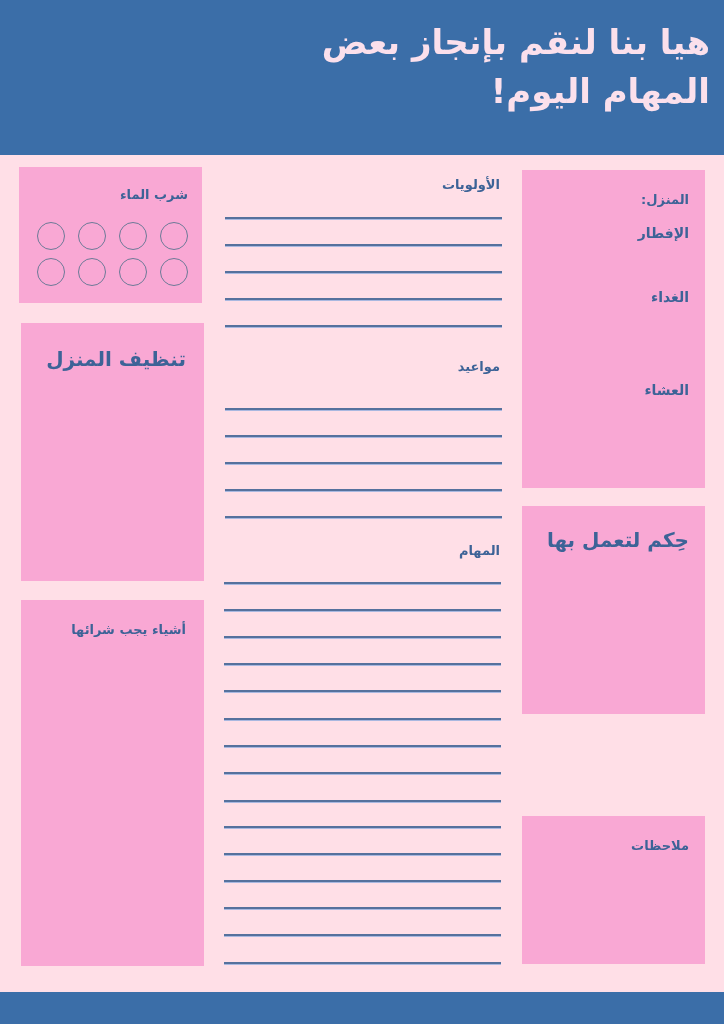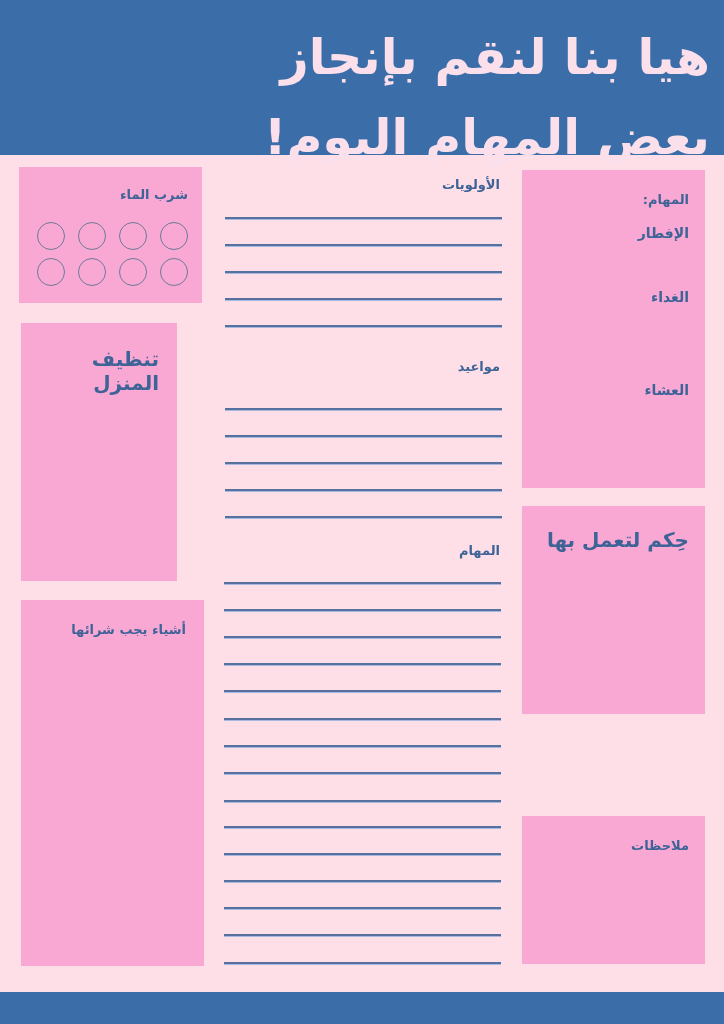--- a/index.html
+++ b/index.html
@@ -10,21 +10,21 @@
       font-family: "DejaVu Sans", sans-serif;
       color: #3d6397;
     }
     .header {
       position: absolute; left: 0; top: 0; width: 724px; height: 155px;
       background: #3b6ea8;
     }
     .header-title {
       position: absolute; right: 14px; top: 18px; width: 480px;
       direction: rtl; text-align: right;
-      color: #fbe0ec; font-weight: bold; font-size: 49px; line-height: 80px;
+      color: #fbe0ec; font-weight: bold; font-size: 34px; line-height: 49px;
     }
     .footer {
       position: absolute; left: 0; top: 992px; width: 724px; height: 32px;
       background: #3b6ea8;
     }
     .card {
       position: absolute; background: #f9a8d4;
     }
     .card-title {
       position: absolute; direction: rtl; text-align: right;
@@ -64,21 +64,21 @@
     <div class="water-circle"></div>
     <div class="water-circle"></div>
     <div class="water-circle"></div>
     <div class="water-circle"></div>
     <div class="water-circle"></div>
     <div class="water-circle"></div>
     <div class="water-circle"></div>
   </div>
 </div>
 
-<div class="card" style="left:21px; top:323px; width:156px; height:258px;">
+<div class="card" style="left:21px; top:323px; width:183px; height:258px;">
   <div class="card-title lg" style="right:18px; top:24px;">تنظيف المنزل</div>
 </div>
 
 <div class="card" style="left:21px; top:600px; width:183px; height:366px;">
   <div class="card-title sm" style="right:18px; top:22px;">أشياء يجب شرائها</div>
 </div>
 
 <div class="section-label" style="right:224px; top:177px;">الأولويات</div>
 <div>
   <div class="line" style="left:225px; top:217px; width:277px;"></div>
@@ -110,21 +110,21 @@
   <div class="line" style="left:224px; top:800px; width:277px;"></div>
   <div class="line" style="left:224px; top:826px; width:277px;"></div>
   <div class="line" style="left:224px; top:853px; width:277px;"></div>
   <div class="line" style="left:224px; top:880px; width:277px;"></div>
   <div class="line" style="left:224px; top:907px; width:277px;"></div>
   <div class="line" style="left:224px; top:934px; width:277px;"></div>
   <div class="line" style="left:224px; top:962px; width:277px;"></div>
 </div>
 
 <div class="card" style="left:522px; top:170px; width:183px; height:318px;">
-  <div class="card-title sm" style="right:16px; top:22px;">المهام:</div>
+  <div class="card-title sm" style="right:16px; top:22px;">المنزل:</div>
   <div class="card-title xs" style="right:16px; top:55px;">الإفطار</div>
   <div class="card-title xs" style="right:16px; top:119px;">الغداء</div>
   <div class="card-title xs" style="right:16px; top:212px;">العشاء</div>
 </div>
 
 <div class="card" style="left:522px; top:506px; width:183px; height:208px;">
   <div class="card-title lg" style="right:16px; top:22px;">حِكم لتعمل بها</div>
 </div>
 
 <div class="card" style="left:522px; top:816px; width:183px; height:148px;">

